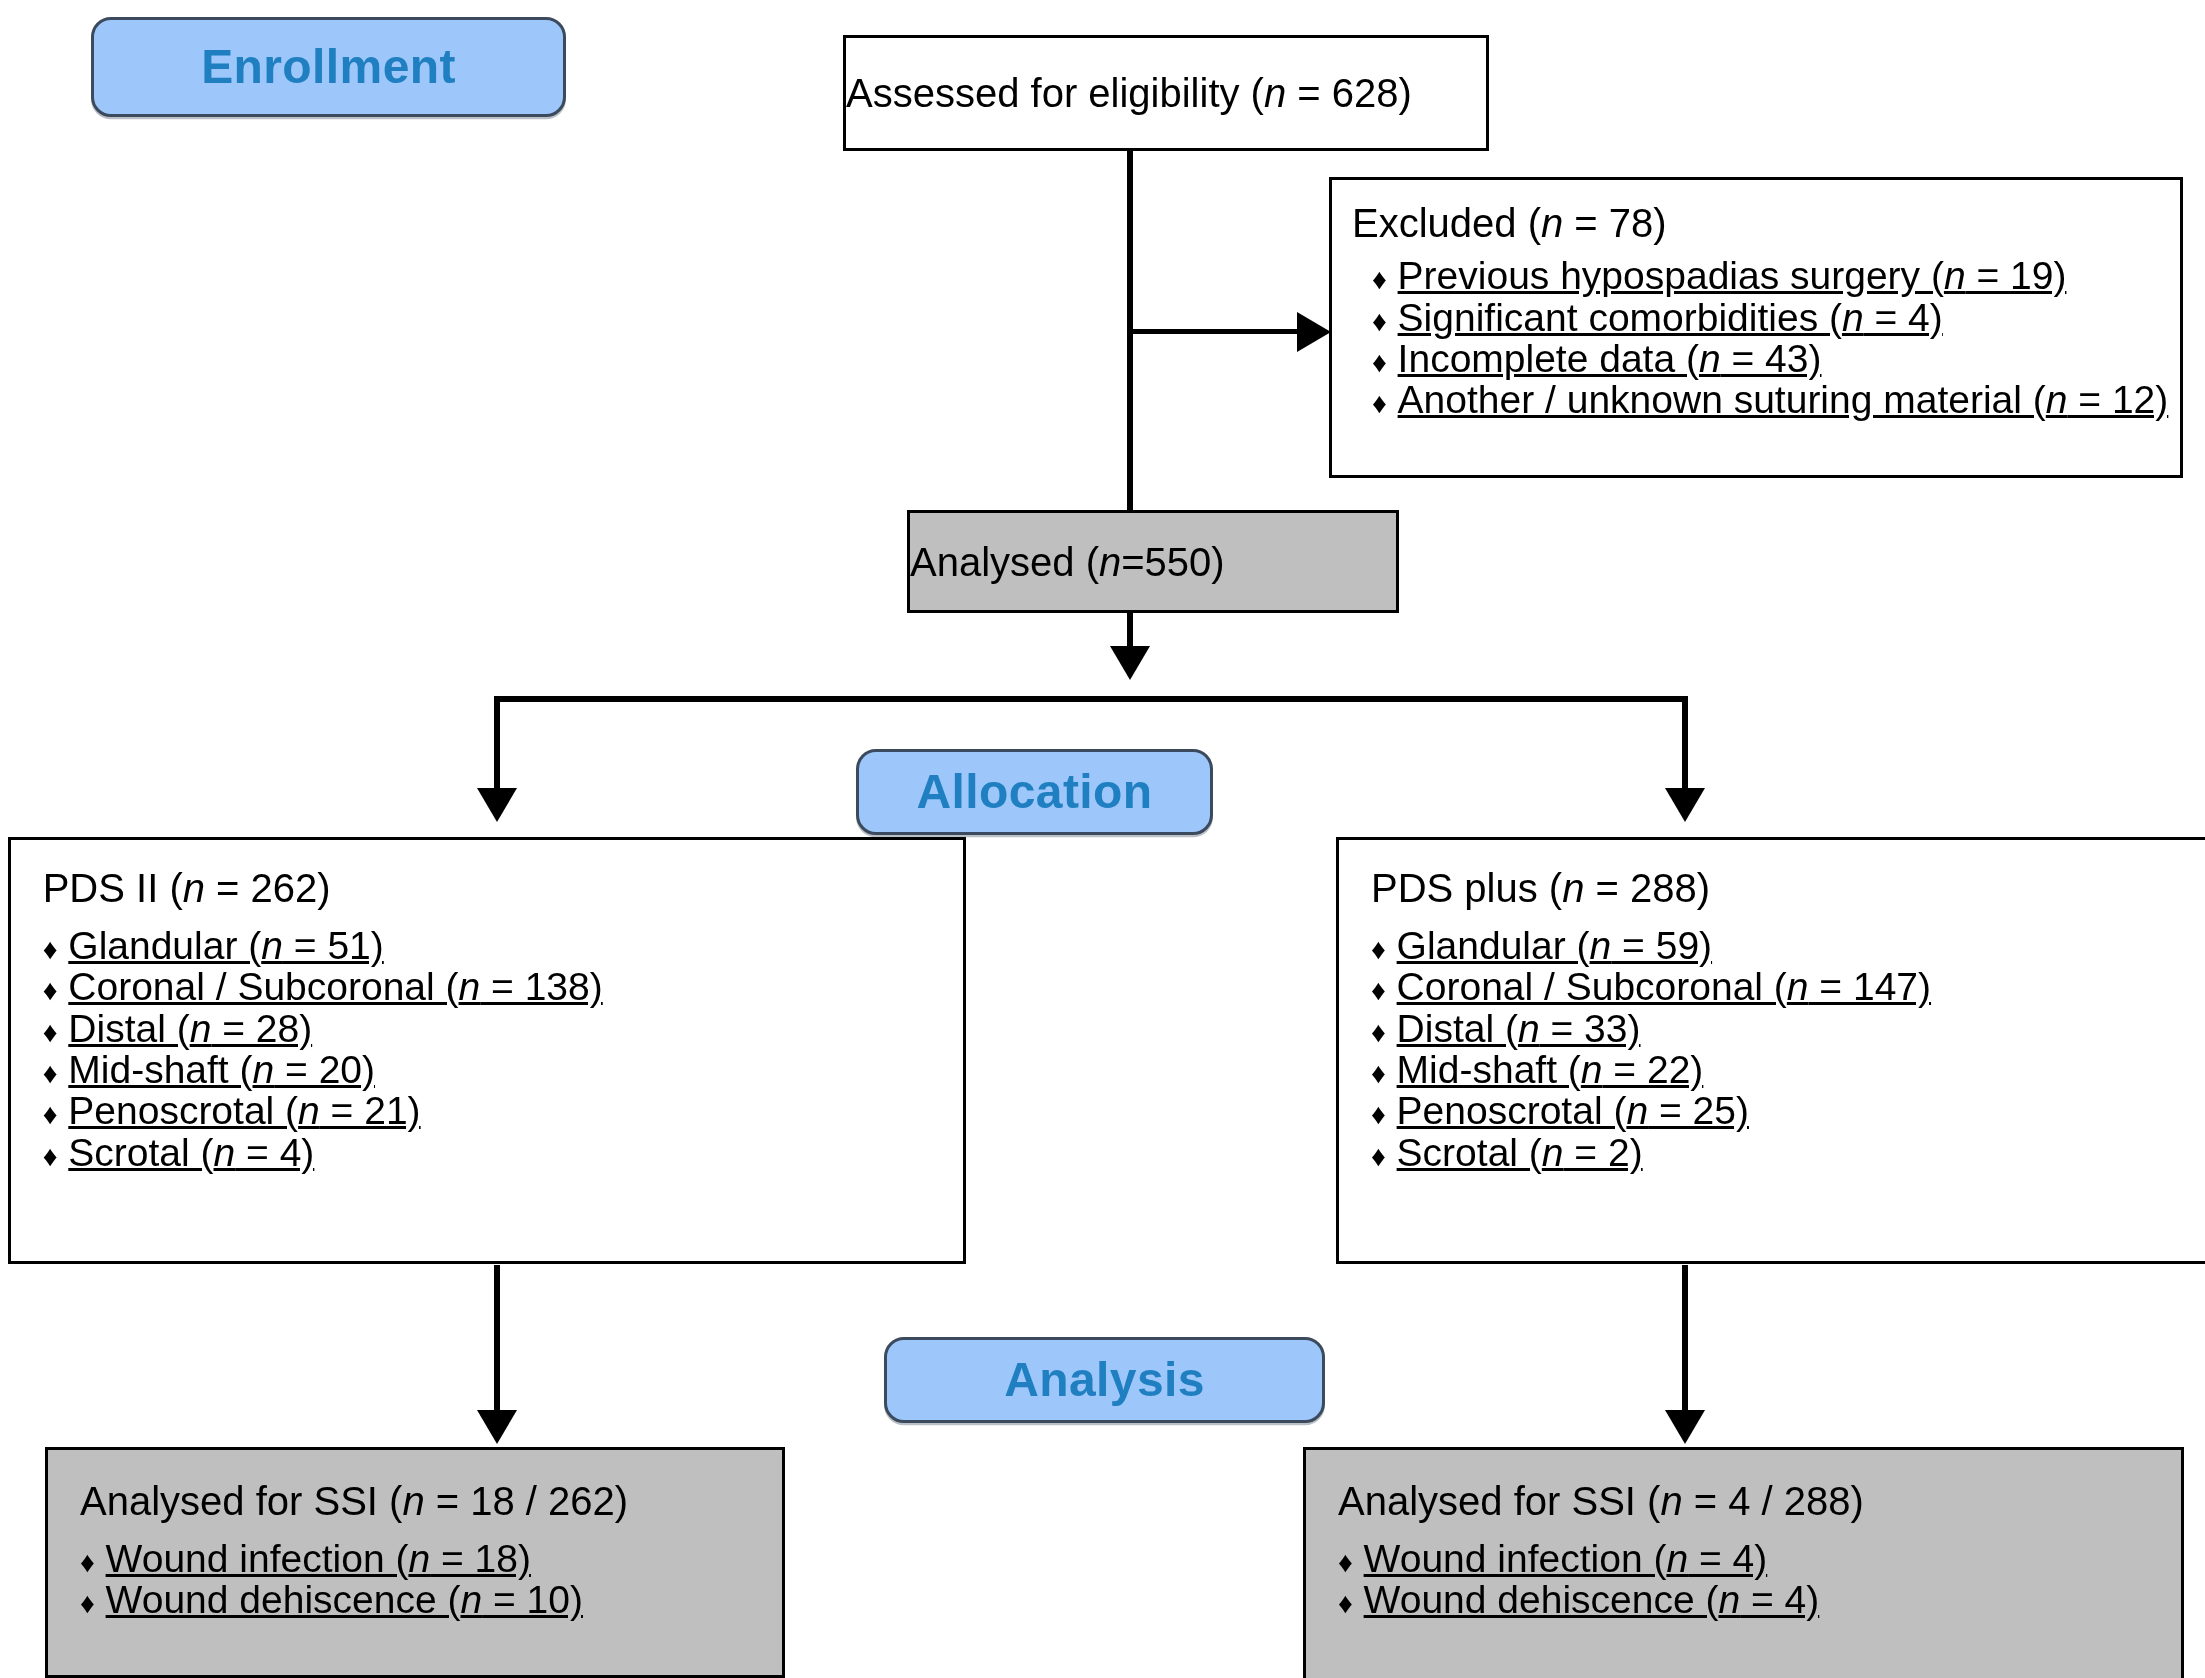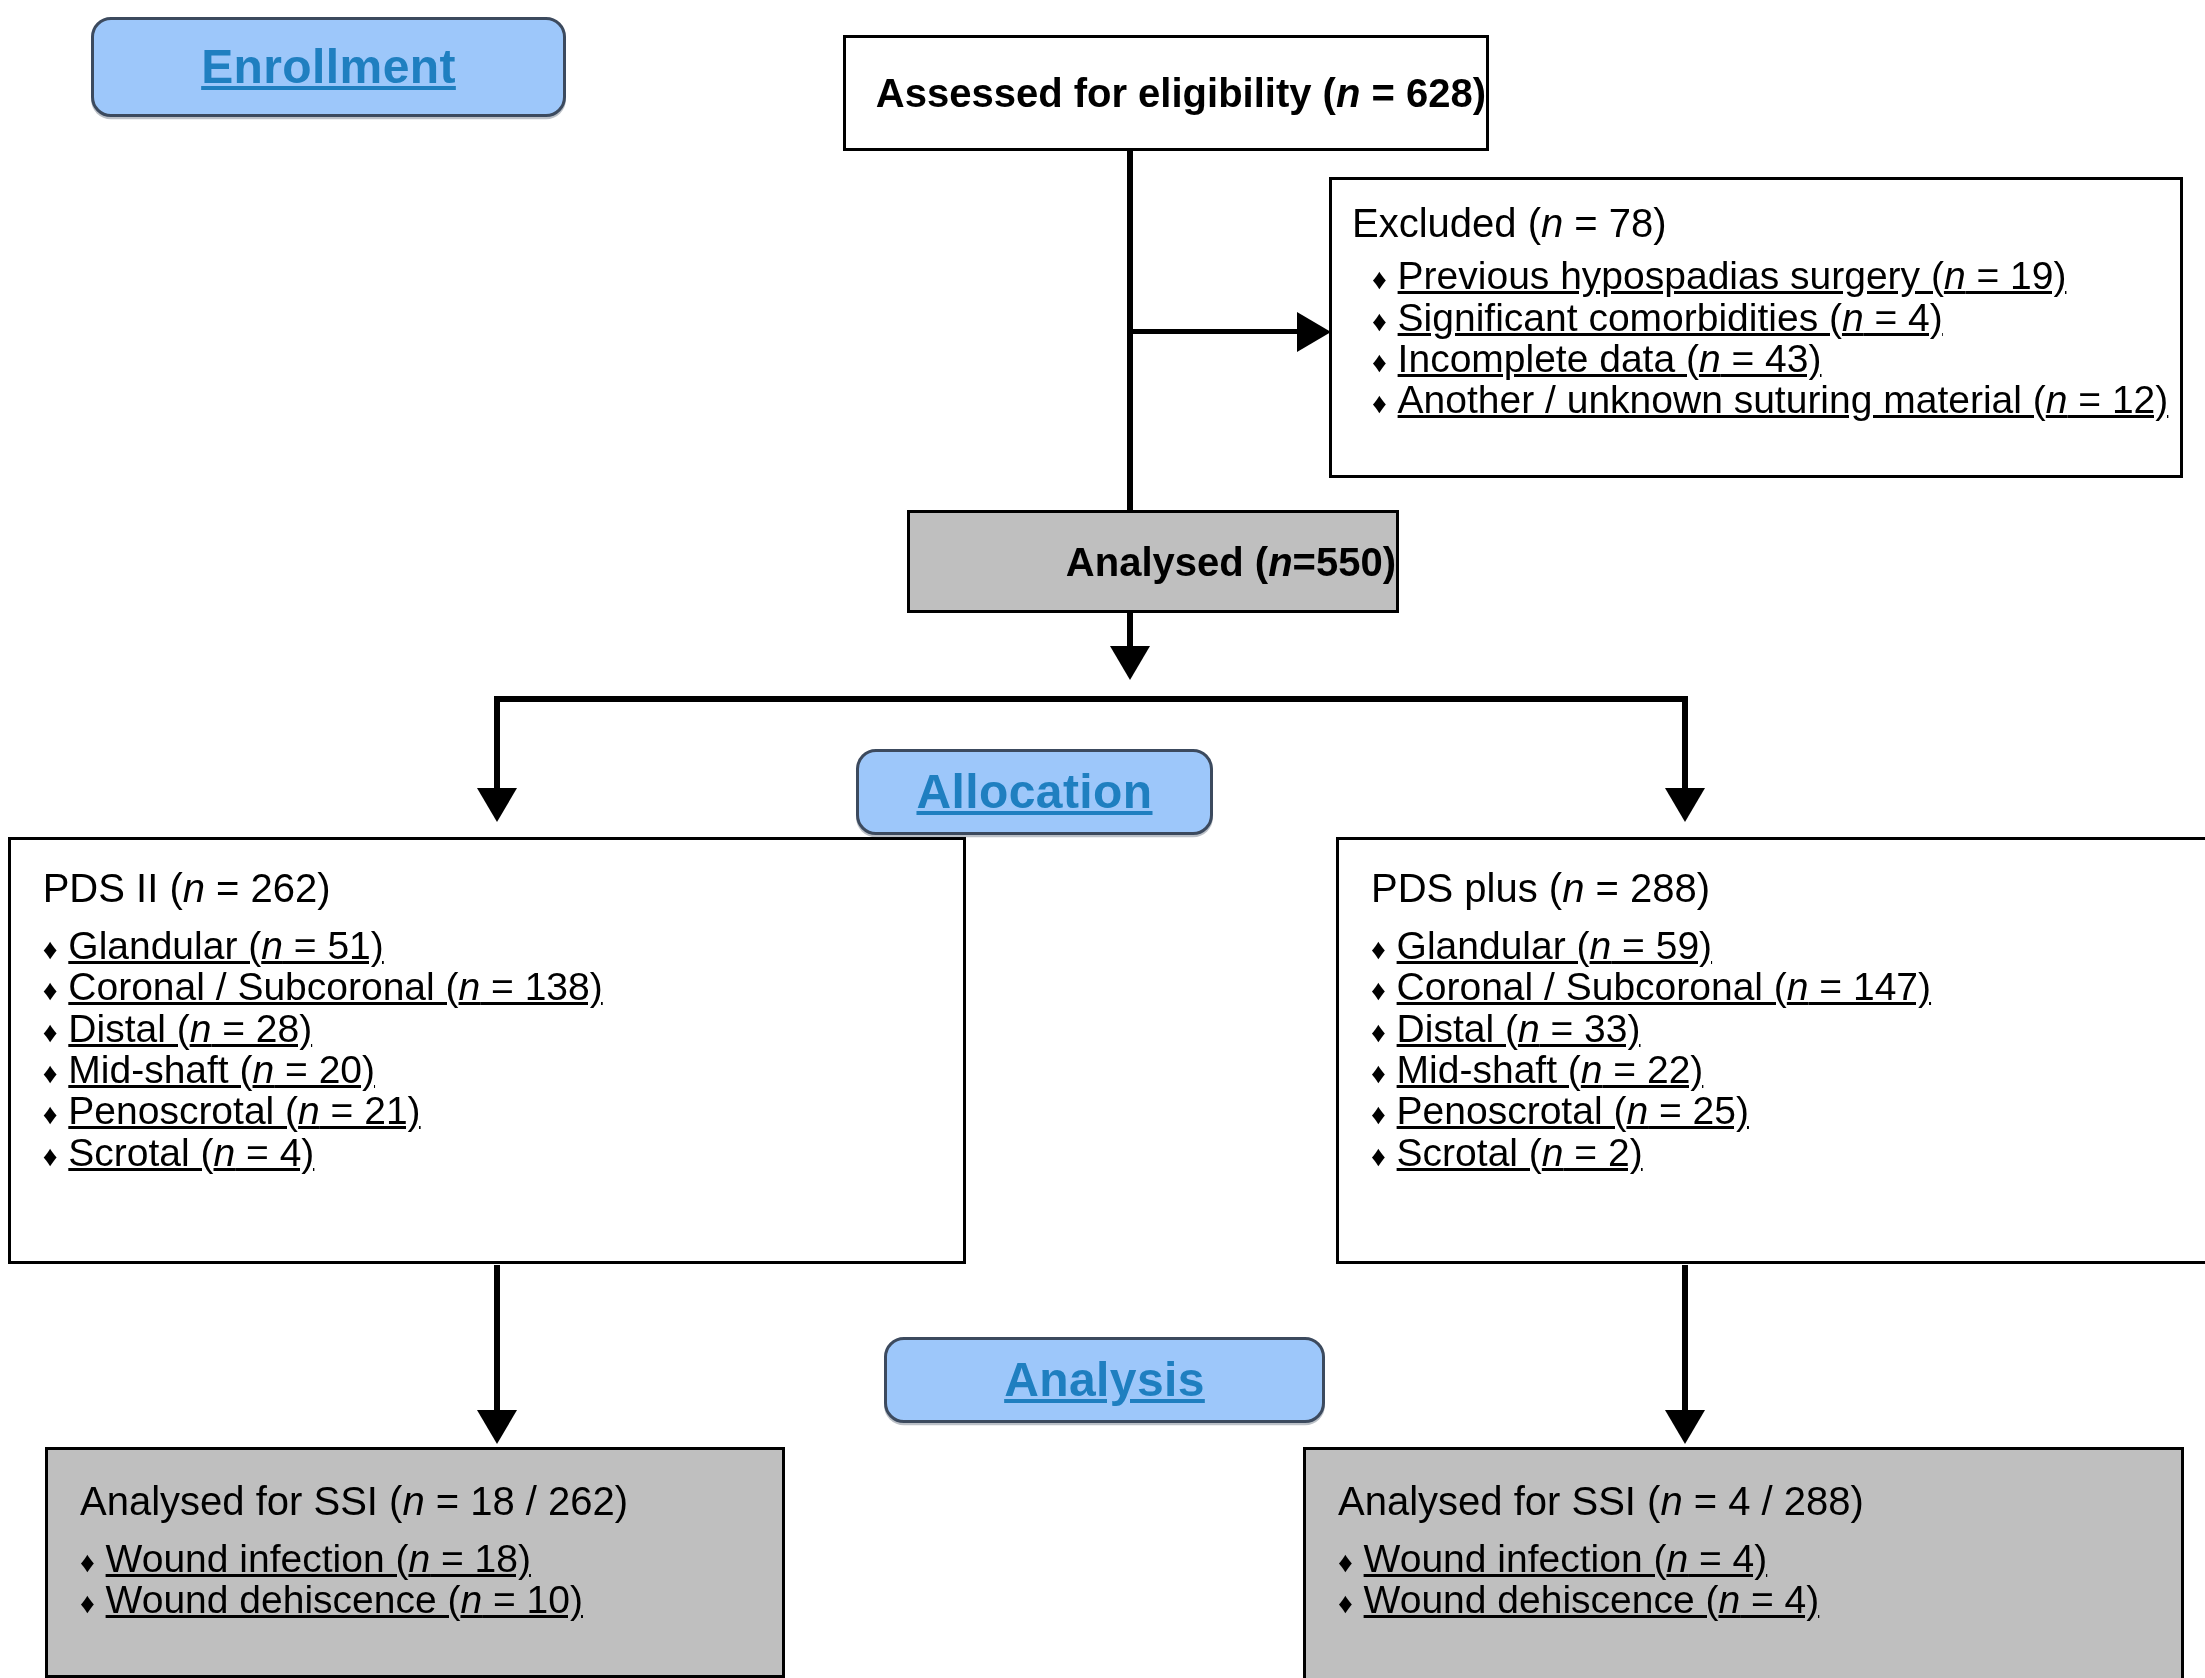--- a/index.html
+++ b/index.html
@@ -31,21 +31,20 @@
     justify-content: center;
     z-index: 20;
     box-shadow: 0 2.3px 0 rgba(60,74,94,0.35);
   }
   .stage-banner .stage-label {
     color: #1F7FC0;
     font-weight: bold;
     font-size: 48px;
     letter-spacing: 0.4px;
     line-height: 1;
-    text-decoration: underline;
   }
 
   
   .flow-box {
     border: 3.9px solid #000000;
     background: #ffffff;
     z-index: 10;
   }
   .flow-box.shaded { background: #BFBFBF; }
 
@@ -57,21 +56,21 @@
     justify-content: center;
   }
   .box-inner.topalign { justify-content: flex-start; }
 
   .box-title {
     font-size: 40px;
     color: #000000;
     line-height: 1.15;
     white-space: nowrap;
   }
-  .box-title.centered { text-align: right; font-weight: bold; }
+  .box-title.centered { text-align: left; }
   .box-title em { font-style: italic; }
 
   .bullet-list {
     list-style: none;
     margin: 0;
     padding: 0;
   }
   .bullet-list li {
     font-size: 39px;
     color: #000000;

